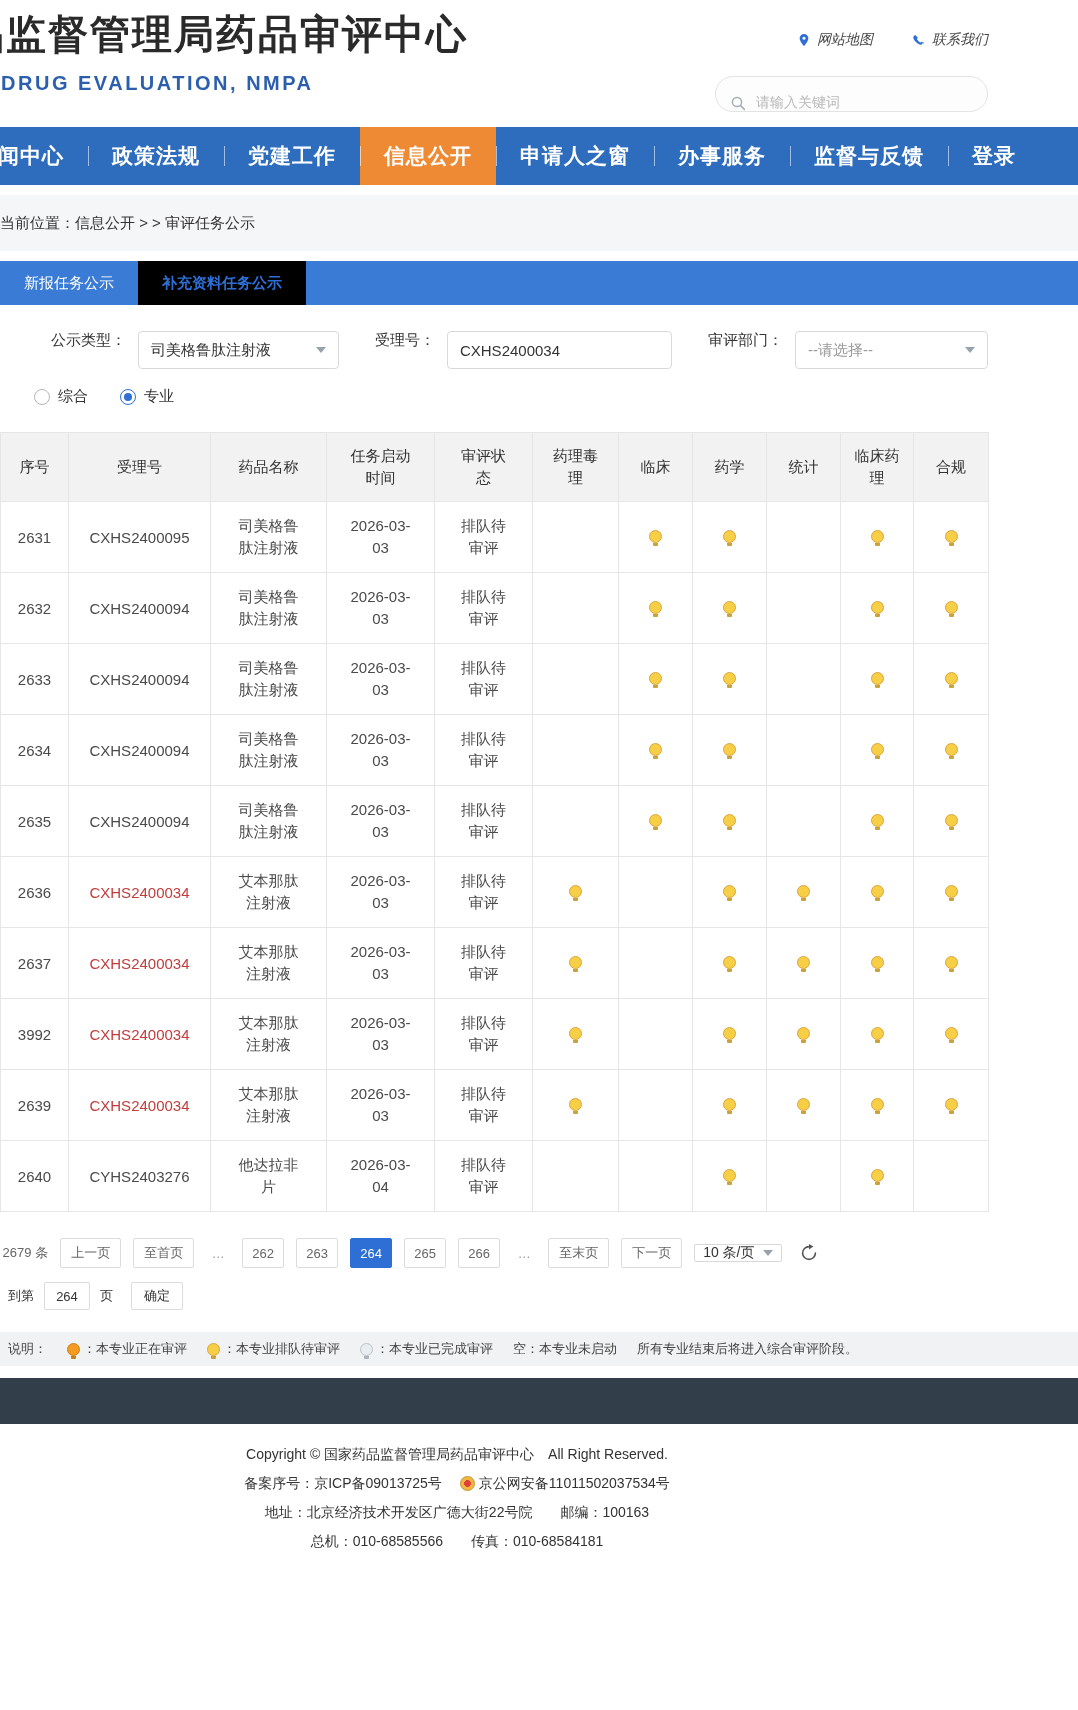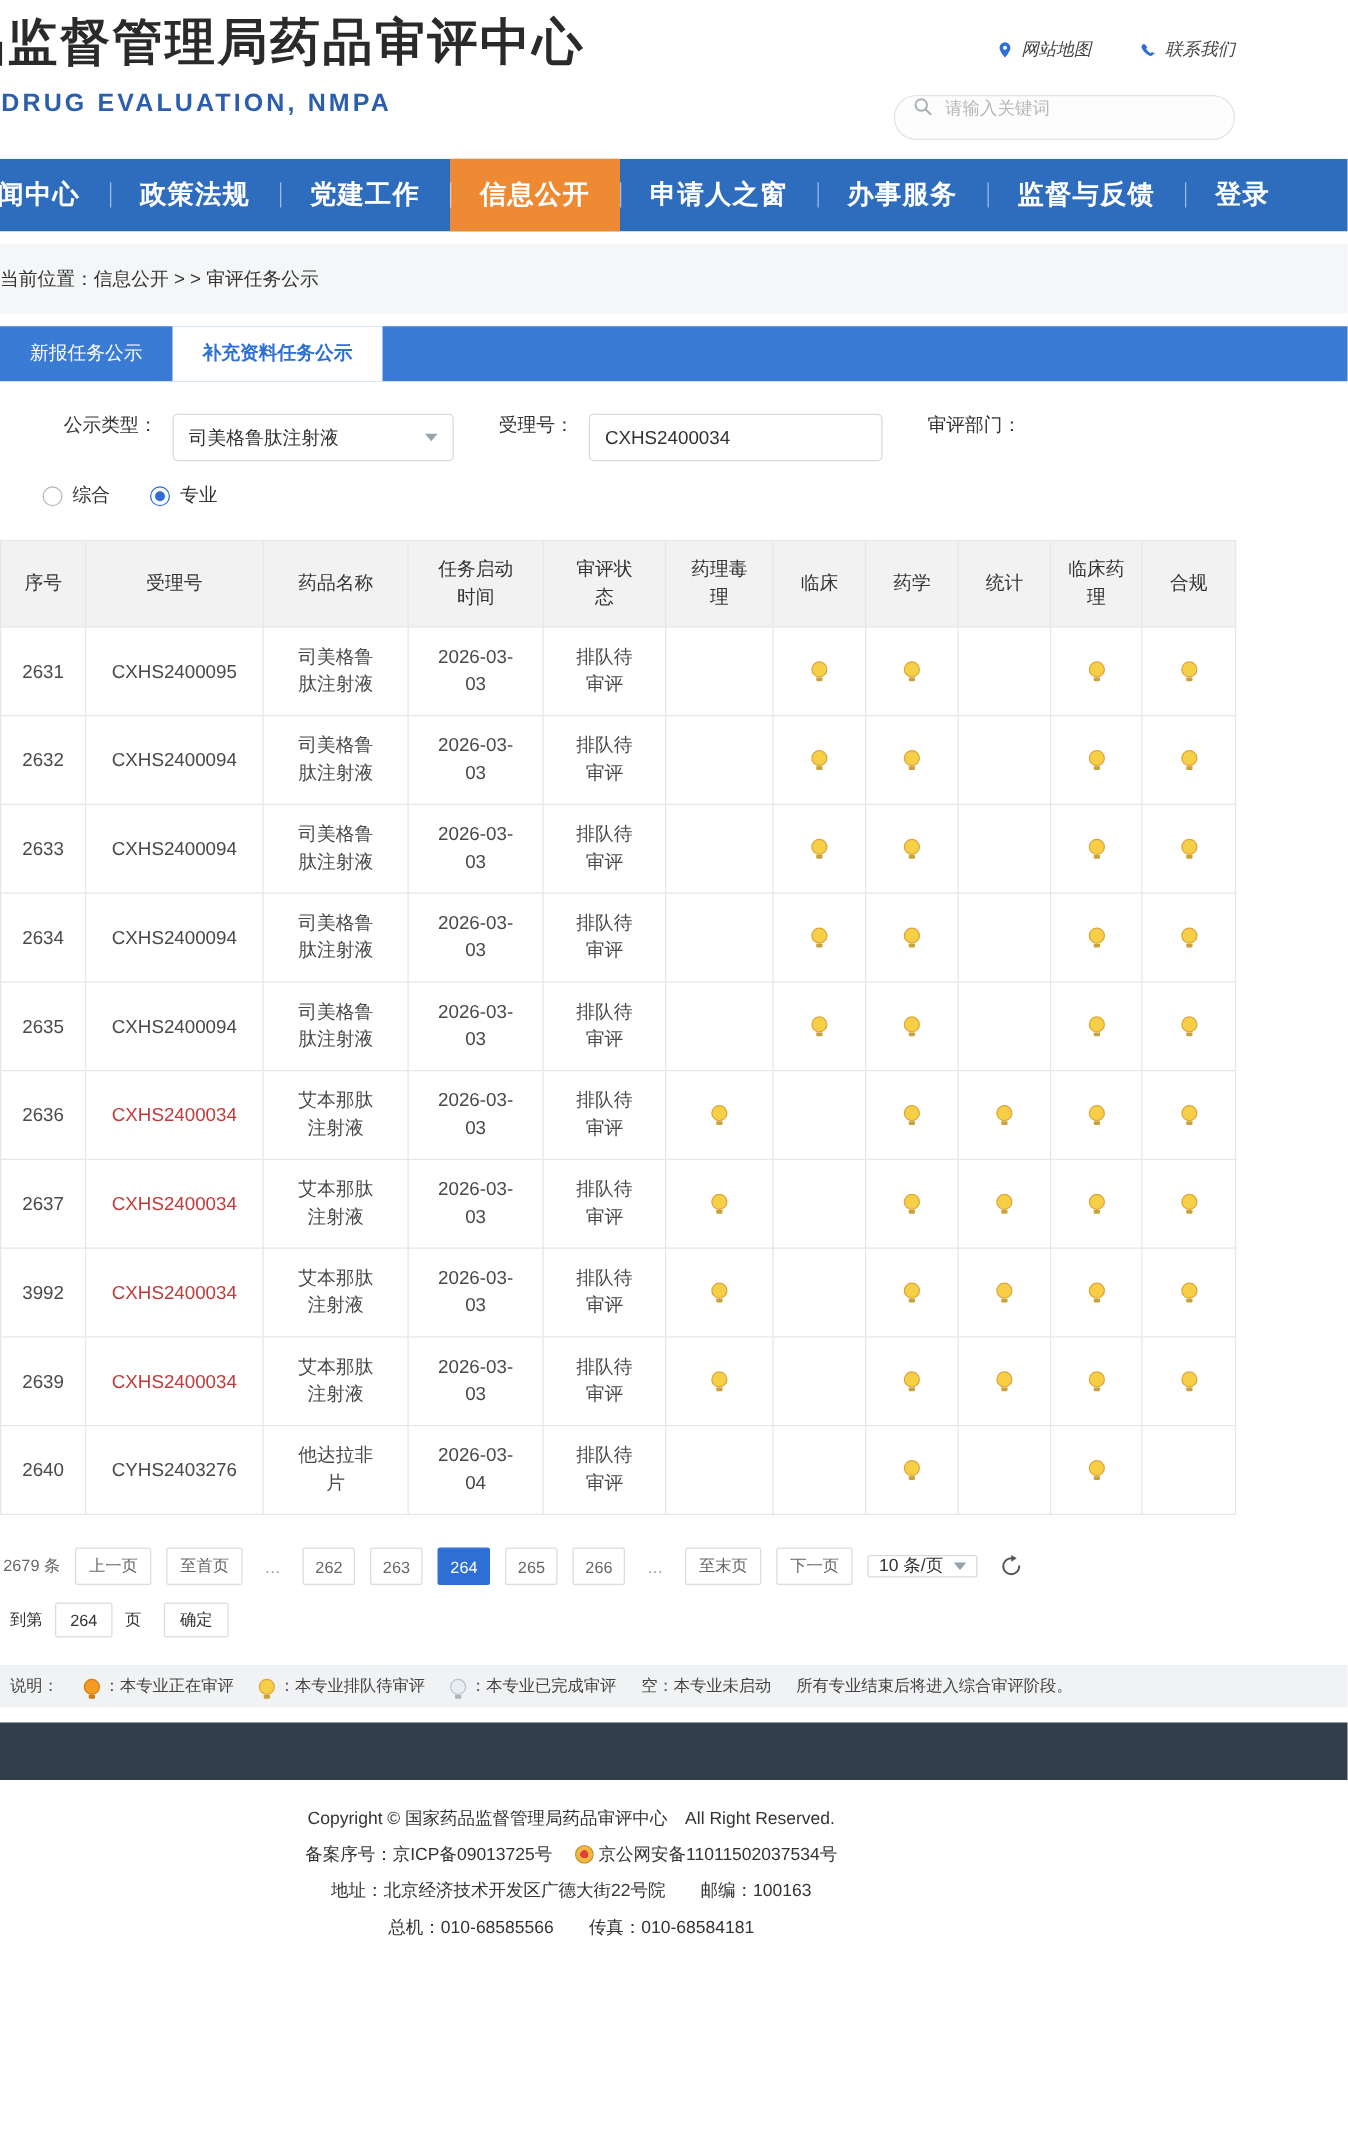--- a/index.html
+++ b/index.html
@@ -14,39 +14,39 @@
   .page{width:1250px;margin-left:-168px;}
 
   
   .site-header{position:relative;height:127px;background:#fff;}
   .logo{position:absolute;left:6px;top:10px;}
   .logo-title{font-size:40px;font-weight:bold;color:#2a2a2a;letter-spacing:2px;line-height:48px;white-space:nowrap;}
   .logo-sub{margin-top:14px;font-size:20px;font-weight:bold;color:#2b5fae;letter-spacing:2.5px;white-space:nowrap;}
   .header-right{position:absolute;left:883px;top:30px;width:273px;}
   .quick-links{display:flex;justify-content:flex-end;gap:38px;align-items:center;height:20px;}
   .qlink{display:inline-flex;align-items:center;gap:6px;font-size:14px;color:#444;text-decoration:none;cursor:pointer;font-style:italic;}
-  .search-box{margin-top:26px;height:36px;border:1px solid #e3e3e3;border-radius:18px;background:#fdfdfd;display:flex;align-items:flex-start;padding:0 14px;box-sizing:border-box;}
+  .search-box{margin-top:26px;height:36px;border:1px solid #e3e3e3;border-radius:18px;background:#fdfdfd;display:flex;align-items:flex-end;padding:0 14px;box-sizing:border-box;}
   .search-box input{border:none;outline:none;background:transparent;font-size:14px;color:#333;margin-left:8px;width:200px;font-family:inherit;}
   .search-box input::placeholder{color:#b8b8b8;}
 
   
   .nav-bar{height:58px;background:#2e6dbe;}
   .nav-list{margin:0;padding:0 0 0 120px;list-style:none;display:flex;height:58px;}
   .nav-item{position:relative;padding:0 24px;line-height:58px;color:#fff;font-size:21px;font-weight:bold;letter-spacing:1px;white-space:nowrap;cursor:pointer;}
   .nav-item + .nav-item::before{content:'';position:absolute;left:0;top:19px;height:20px;width:1px;background:rgba(255,255,255,.55);}
   .nav-item.active{background:#ee8a33;}
 
   
   .crumb-bar{margin-top:10px;height:56px;background:#f5f6f7;display:flex;align-items:center;}
   .crumb{margin-left:168px;font-size:15px;color:#333;}
 
   
   .tab-bar{margin-top:10px;height:44px;background:#3a7cd5;display:flex;padding-left:168px;}
   .tab{padding:0 24px;line-height:44px;font-size:15px;color:#fff;white-space:nowrap;cursor:pointer;}
-  .tab.active{background:#ffffff;color:#2e6fd6;font-weight:bold;text-align:right;}
+  .tab.active{background:#000000;color:#2e6fd6;font-weight:bold;text-align:right;}
 
   
   .filters{margin-left:168px;width:988px;padding-top:26px;box-sizing:border-box;}
   .filter-row{display:flex;align-items:flex-start;padding-left:41px;}
   .f-label{font-size:15px;color:#333;white-space:nowrap;}
   .ml10{margin-left:10px;} .ml36{margin-left:36px;} .ml12{margin-left:12px;}
   .sel{height:38px;border:1px solid #d9d9d9;border-radius:4px;background:#fff;display:flex;align-items:center;justify-content:space-between;padding:0 12px;font-size:15px;color:#333;box-sizing:border-box;cursor:pointer;}
   .sel-type{width:225px;}
   .sel-dept{width:216px;}
   .muted{color:#999;}
@@ -175,20 +175,24 @@
   <section class="filters">
     <div class="filter-row">
       <span class="f-label ml10">公示类型：</span>
       <div class="sel sel-type ml12">
         <span>司美格鲁肽注射液</span>
         <span class="caret"></span>
       </div>
       <span class="f-label ml36">受理号：</span>
       <input class="txt-input ml12" type="text" value="CXHS2400034" style="">
       <span class="f-label ml36">审评部门：</span>
+      <div class="sel sel-dept ml12">
+        <span class="muted">--请选择--</span>
+        <span class="caret"></span>
+      </div>
     </div>
     <div class="radio-row">
 
         <label class="radio-opt">
           <span class="radio"></span>
           <span>综合</span>
         </label>
 
         <label class="radio-opt">
           <span class="radio checked"></span>

